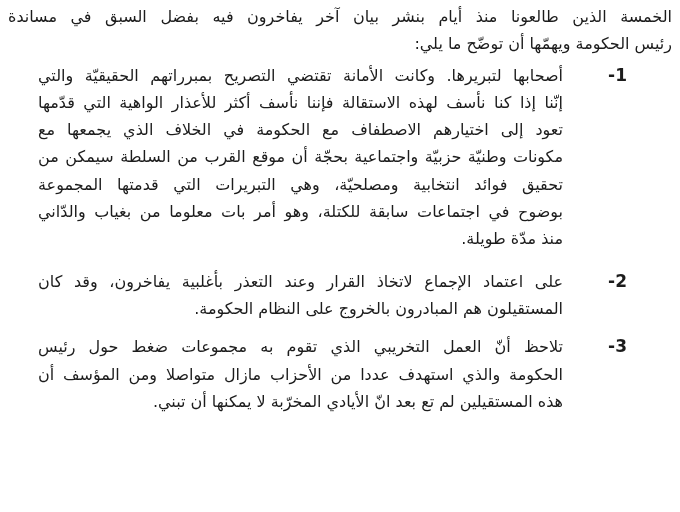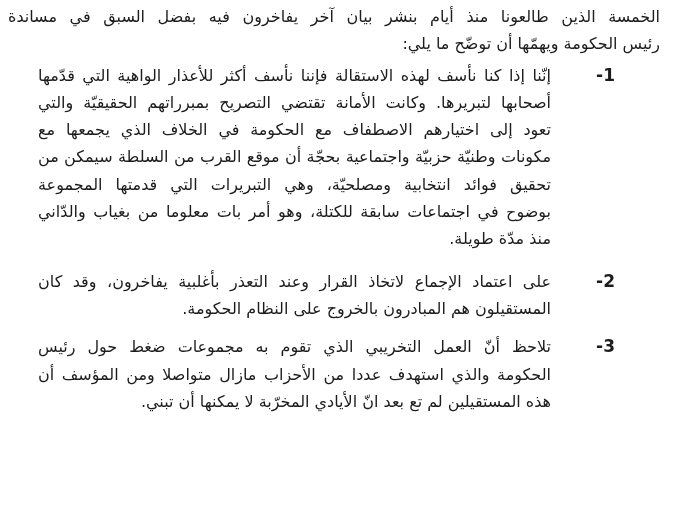--- a/index.html
+++ b/index.html
@@ -7,21 +7,21 @@
     padding: 0;
     background: #e9e9e9;
   }
   .page {
     position: relative;
     width: 680px;
     height: 512px;
     margin: 0;
     background: #ffffff;
     box-sizing: border-box;
-    padding: 3px 20px 0 8px;
+    padding: 3px 8px 0 8px;
     direction: rtl;
     font-family: "DejaVu Sans", sans-serif;
     color: #1c1c1c;
     font-size: 16px;
     overflow: hidden;
   }
   .line {
     line-height: 27.3px;
     white-space: nowrap;
     text-align: justify;
@@ -57,22 +57,22 @@
 
 <div class="page">
 
   <div class="para intro">
     <div class="line">الخمسة الذين طالعونا منذ أيام بنشر بيان آخر يفاخرون فيه بفضل السبق في مساندة</div>
     <div class="line last">رئيس الحكومة ويهمّها أن توضّح ما يلي:</div>
   </div>
 
   <div class="item item1">
     <span class="marker">1-</span>
+    <div class="line">أصحابها لتبريرها. وكانت الأمانة تقتضي التصريح بمبرراتهم الحقيقيّة والتي</div>
     <div class="line">إنّنا إذا كنا نأسف لهذه الاستقالة فإننا نأسف أكثر للأعذار الواهية التي قدّمها</div>
-    <div class="line">أصحابها لتبريرها. وكانت الأمانة تقتضي التصريح بمبرراتهم الحقيقيّة والتي</div>
     <div class="line">تعود إلى اختيارهم الاصطفاف مع الحكومة في الخلاف الذي يجمعها مع</div>
     <div class="line">مكونات وطنيّة حزبيّة واجتماعية بحجّة أن موقع القرب من السلطة سيمكن من</div>
     <div class="line">تحقيق فوائد انتخابية ومصلحيّة، وهي التبريرات التي قدمتها المجموعة</div>
     <div class="line">بوضوح في اجتماعات سابقة للكتلة، وهو أمر بات معلوما من بغياب والدّاني</div>
     <div class="line last">منذ مدّة طويلة.</div>
   </div>
 
   <div class="item item2">
     <span class="marker">2-</span>
     <div class="line">على اعتماد الإجماع لاتخاذ القرار وعند التعذر بأغلبية يفاخرون، وقد كان</div>

